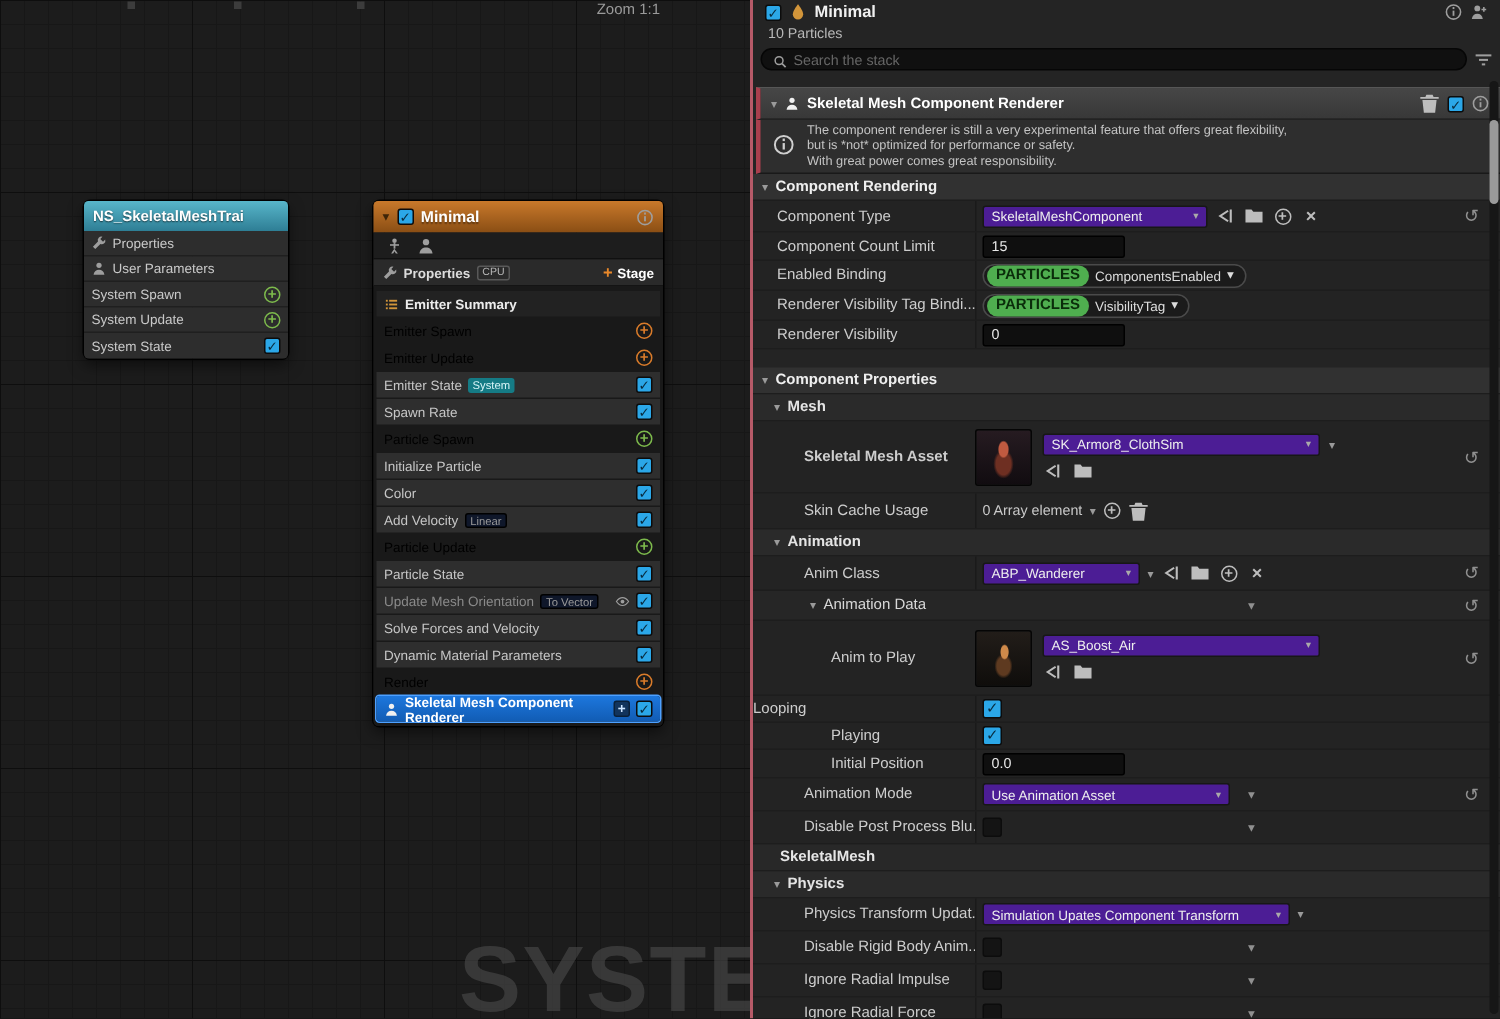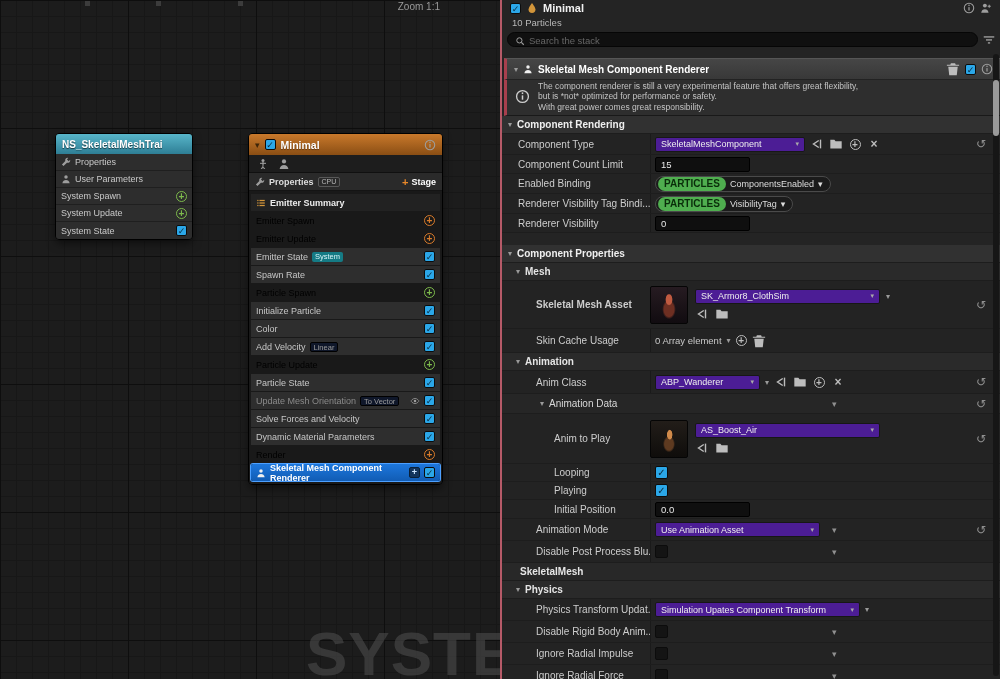--- a/index.html
+++ b/index.html
@@ -597,21 +597,21 @@
               <span class="icbtn">
                 <svg viewBox="0 0 16 16" fill="currentColor">
                   <path d="M1.5 3h4.6l1.4 1.8h7V13h-13z"></path>
                 </svg>
               </span>
             </div>
           </div>
           <span class="reset">↺</span>
         </div>
         <div class="drow drow-prop" style="height: 18px;">
-          <div class="lbl" style="padding-left: 52px;">Looping</div>
+          <div class="lbl" style="">Looping</div>
           <div class="val">
             <span class="cb on">✓</span>
           </div>
         </div>
         <div class="drow drow-prop" style="height: 18px;">
           <div class="lbl" style="padding-left: 52px;">Playing</div>
           <div class="val">
             <span class="cb on">✓</span>
           </div>
         </div>

